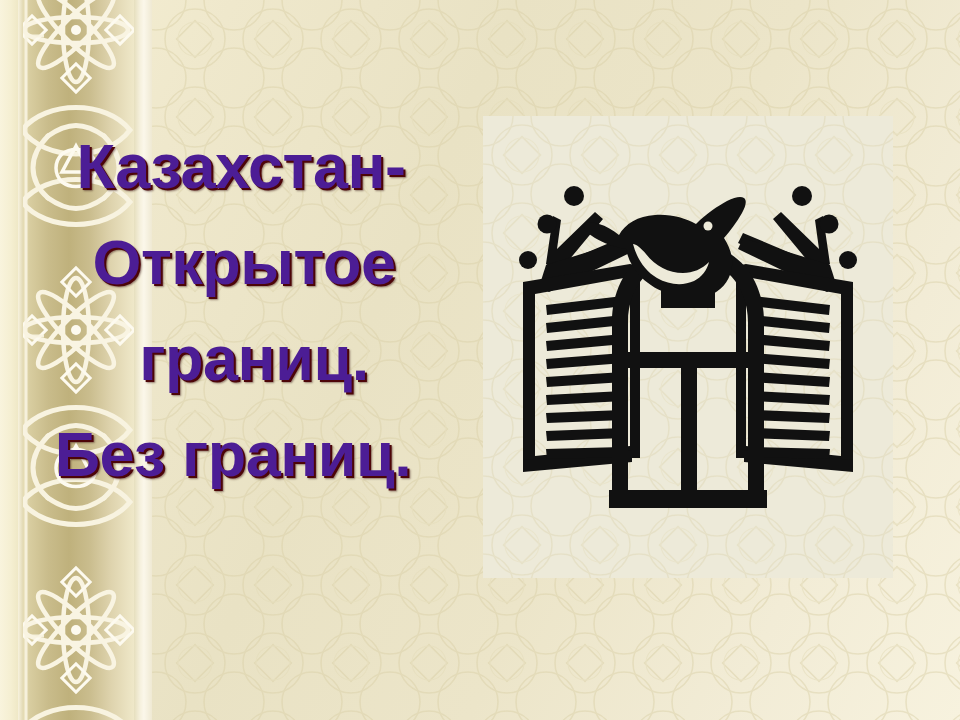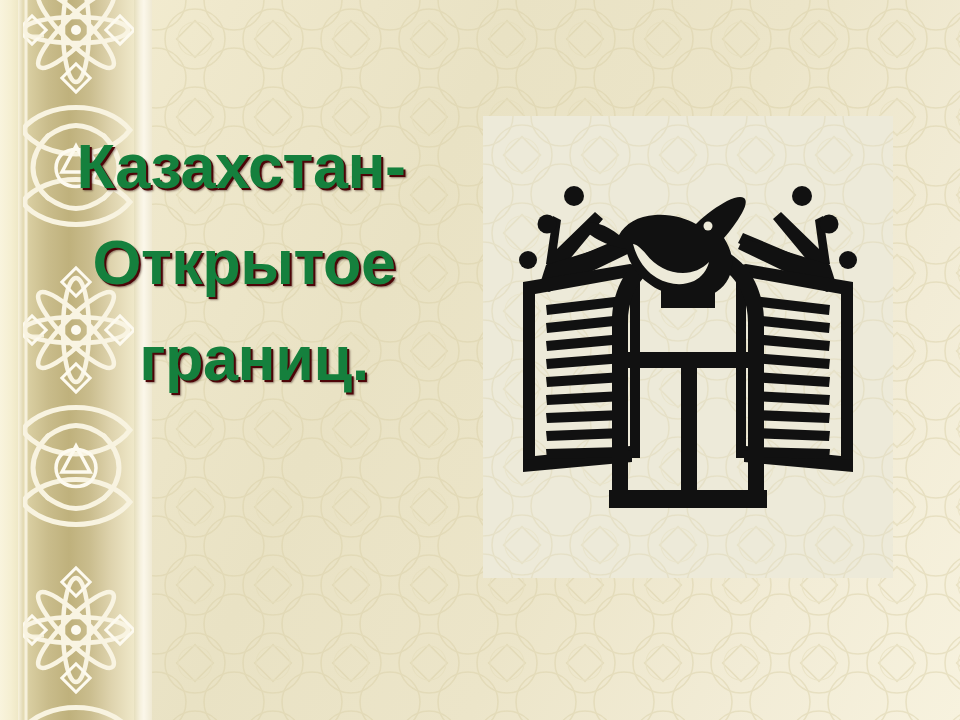--- a/index.html
+++ b/index.html
@@ -85,21 +85,21 @@
   
   .title-block {
     position: absolute;
     left: 18px;
     top: 118px;
     width: 452px;
     text-align: center;
     z-index: 6;
   }
   .title-line {
-    color: #15803d;
+    color: #4c1d95;
     font-weight: bold;
     font-size: 63px;
     line-height: 96px;
     letter-spacing: -0.5px;
     white-space: nowrap;
     text-shadow:
       2px 2px 0 #4d0508,
       3px 3px 2px rgba(40,3,5,.45);
   }
   .title-line.l1 { padding-right: 6px; }
@@ -324,15 +324,16 @@
         </g>
 
       </g>
     </svg>
   </div>
 
   <div class="title-block">
     <div class="title-line l1">Казахстан-</div>
     <div class="title-line l3">Открытое</div>
     <div class="title-line l4">границ.</div>
+    <div class="title-line l5">Без границ.</div>
   </div>
 
 </div>
 
 </body></html>

